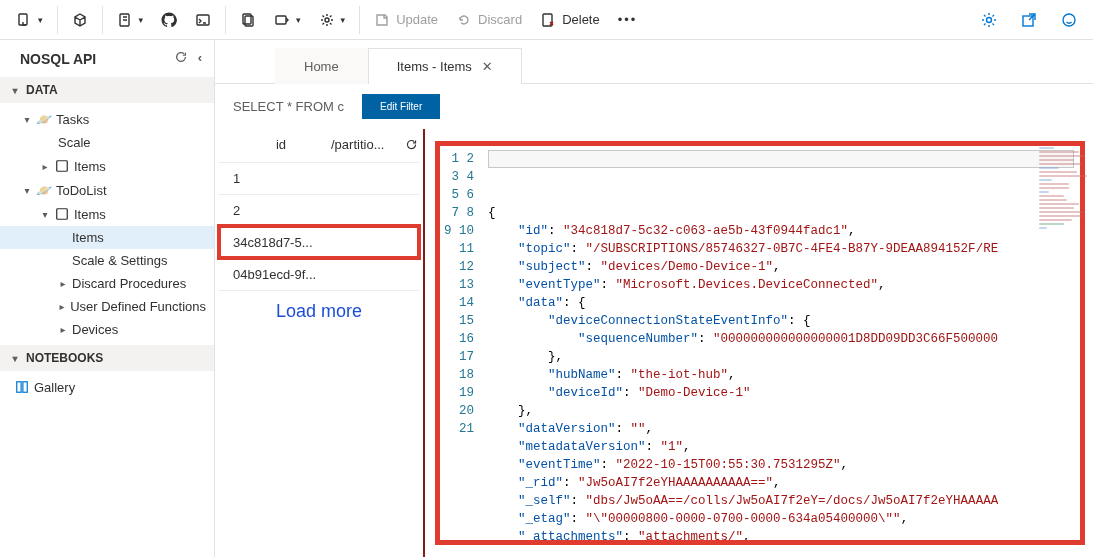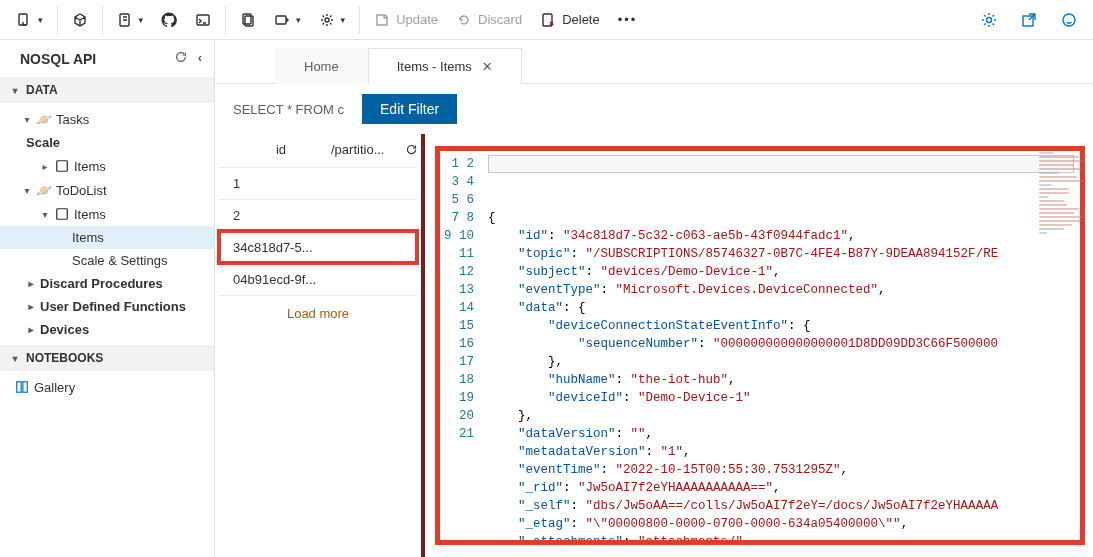--- a/index.html
+++ b/index.html
@@ -18,41 +18,41 @@
 .sidebar-header { display: flex; align-items: center; justify-content: space-between; padding: 10px 12px 10px 20px; font-size: 14px; font-weight: 700; }
 .sidebar-header-icons { display: flex; gap: 10px; color: #605e5c; }
 .section-header { display: flex; align-items: center; gap: 6px; padding: 6px 10px; background: #f3f2f1; font-weight: 600; font-size: 12px; cursor: pointer; }
 .tree { padding: 4px 0; }
 .tree-item { display: flex; align-items: center; gap: 4px; padding: 4px 8px; cursor: pointer; font-size: 13px; white-space: nowrap; }
 .tree-item.selected { background: #e1effa; }
 .chev { width: 10px; display: inline-block; text-align: center; font-size: 10px; color: #605e5c; }
 .ticon { display: inline-flex; width: 16px; height: 16px; align-items: center; justify-content: center; }
 .indent-1 { padding-left: 22px; }
 .indent-2 { padding-left: 40px; }
-.indent-3 { padding-left: 26px; font-weight: bold; }
+.indent-3 { padding-left: 58px; }
 .indent-4 { padding-left: 72px; }
 
 .content { flex: 1; display: flex; flex-direction: column; overflow: hidden; }
 .tabs { display: flex; align-items: flex-end; height: 44px; border-bottom: 1px solid #e1e1e1; padding-left: 60px; gap: 0; }
 .tab { padding: 10px 28px; cursor: pointer; color: #605e5c; border: 1px solid transparent; border-bottom: none; position: relative; top: 1px; background: #faf9f8; }
 .tab.active { background: #fff; border-color: #e1e1e1; color: #323130; }
 .tab .close { margin-left: 10px; color: #605e5c; }
 
 .query-row { display: flex; align-items: center; padding: 10px 18px; gap: 18px; }
 .query-text { color: #605e5c; font-size: 13px; }
-.edit-filter-btn { background: #0062a3; color: #fff; border: none; padding: 7px 18px; font-size: 14px; cursor: pointer; }
+.edit-filter-btn { background: #0062a3; color: #fff; border: none; padding: 7px 18px; font-size: 10px; cursor: pointer; }
 
 .work-area { display: flex; flex: 1; overflow: hidden; }
-.item-list { width: 210px; border-right: 4px solid #7f1d1d; padding: 0 4px; }
+.item-list { width: 210px; border-right: 2px solid #7f1d1d; padding: 0 4px; }
 .list-head { display: flex; padding: 8px 12px 10px; font-size: 13px; color: #323130; align-items: center; }
 .list-head .col-id { flex: 0 0 100px; text-align: center; }
 .list-head .col-pk { flex: 1; display: flex; align-items: center; gap: 21px; }
 .list-row { padding: 8px 14px; border-top: 1px solid #edebe9; font-size: 13px; cursor: pointer; overflow: hidden; text-overflow: ellipsis; white-space: nowrap; }
 .list-row.highlighted { outline: 4px solid #e03b2f; outline-offset: -2px; }
-.load-more { text-align: center; padding: 10px; color: #a16207; font-size: 13px; cursor: pointer; border-top: 1px solid #edebe9; }
+.load-more { text-align: center; padding: 10px; color: #1d4ed8; font-size: 18px; cursor: pointer; border-top: 1px solid #edebe9; }
 
 .editor-wrap { flex: 1; padding: 12px 8px 12px 10px; position: relative; overflow: hidden; }
 .editor-box { border: 5px solid #e03b2f; height: 100%; display: flex; font-family: Consolas, "Courier New", monospace; font-size: 12.5px; line-height: 18px; overflow: hidden; }
 .gutter { width: 42px; text-align: right; padding: 4px 8px 4px 4px; color: #237893; user-select: none; background: #fff; }
 .code { flex: 1; padding: 4px 6px; white-space: pre; overflow: hidden; background: #fff; position: relative; }
 .code .cursor-line { position: absolute; top: 4px; left: 6px; right: 6px; height: 18px; border: 1px solid #c8c8c8; background: #f7f7f7; z-index: 0; }
 .code pre { position: relative; z-index: 1; margin: 0; font-family: inherit; }
 .tok-key { color: #0451a5; }
 .tok-str { color: #a31515; }
 .tok-punc { color: #000; }

